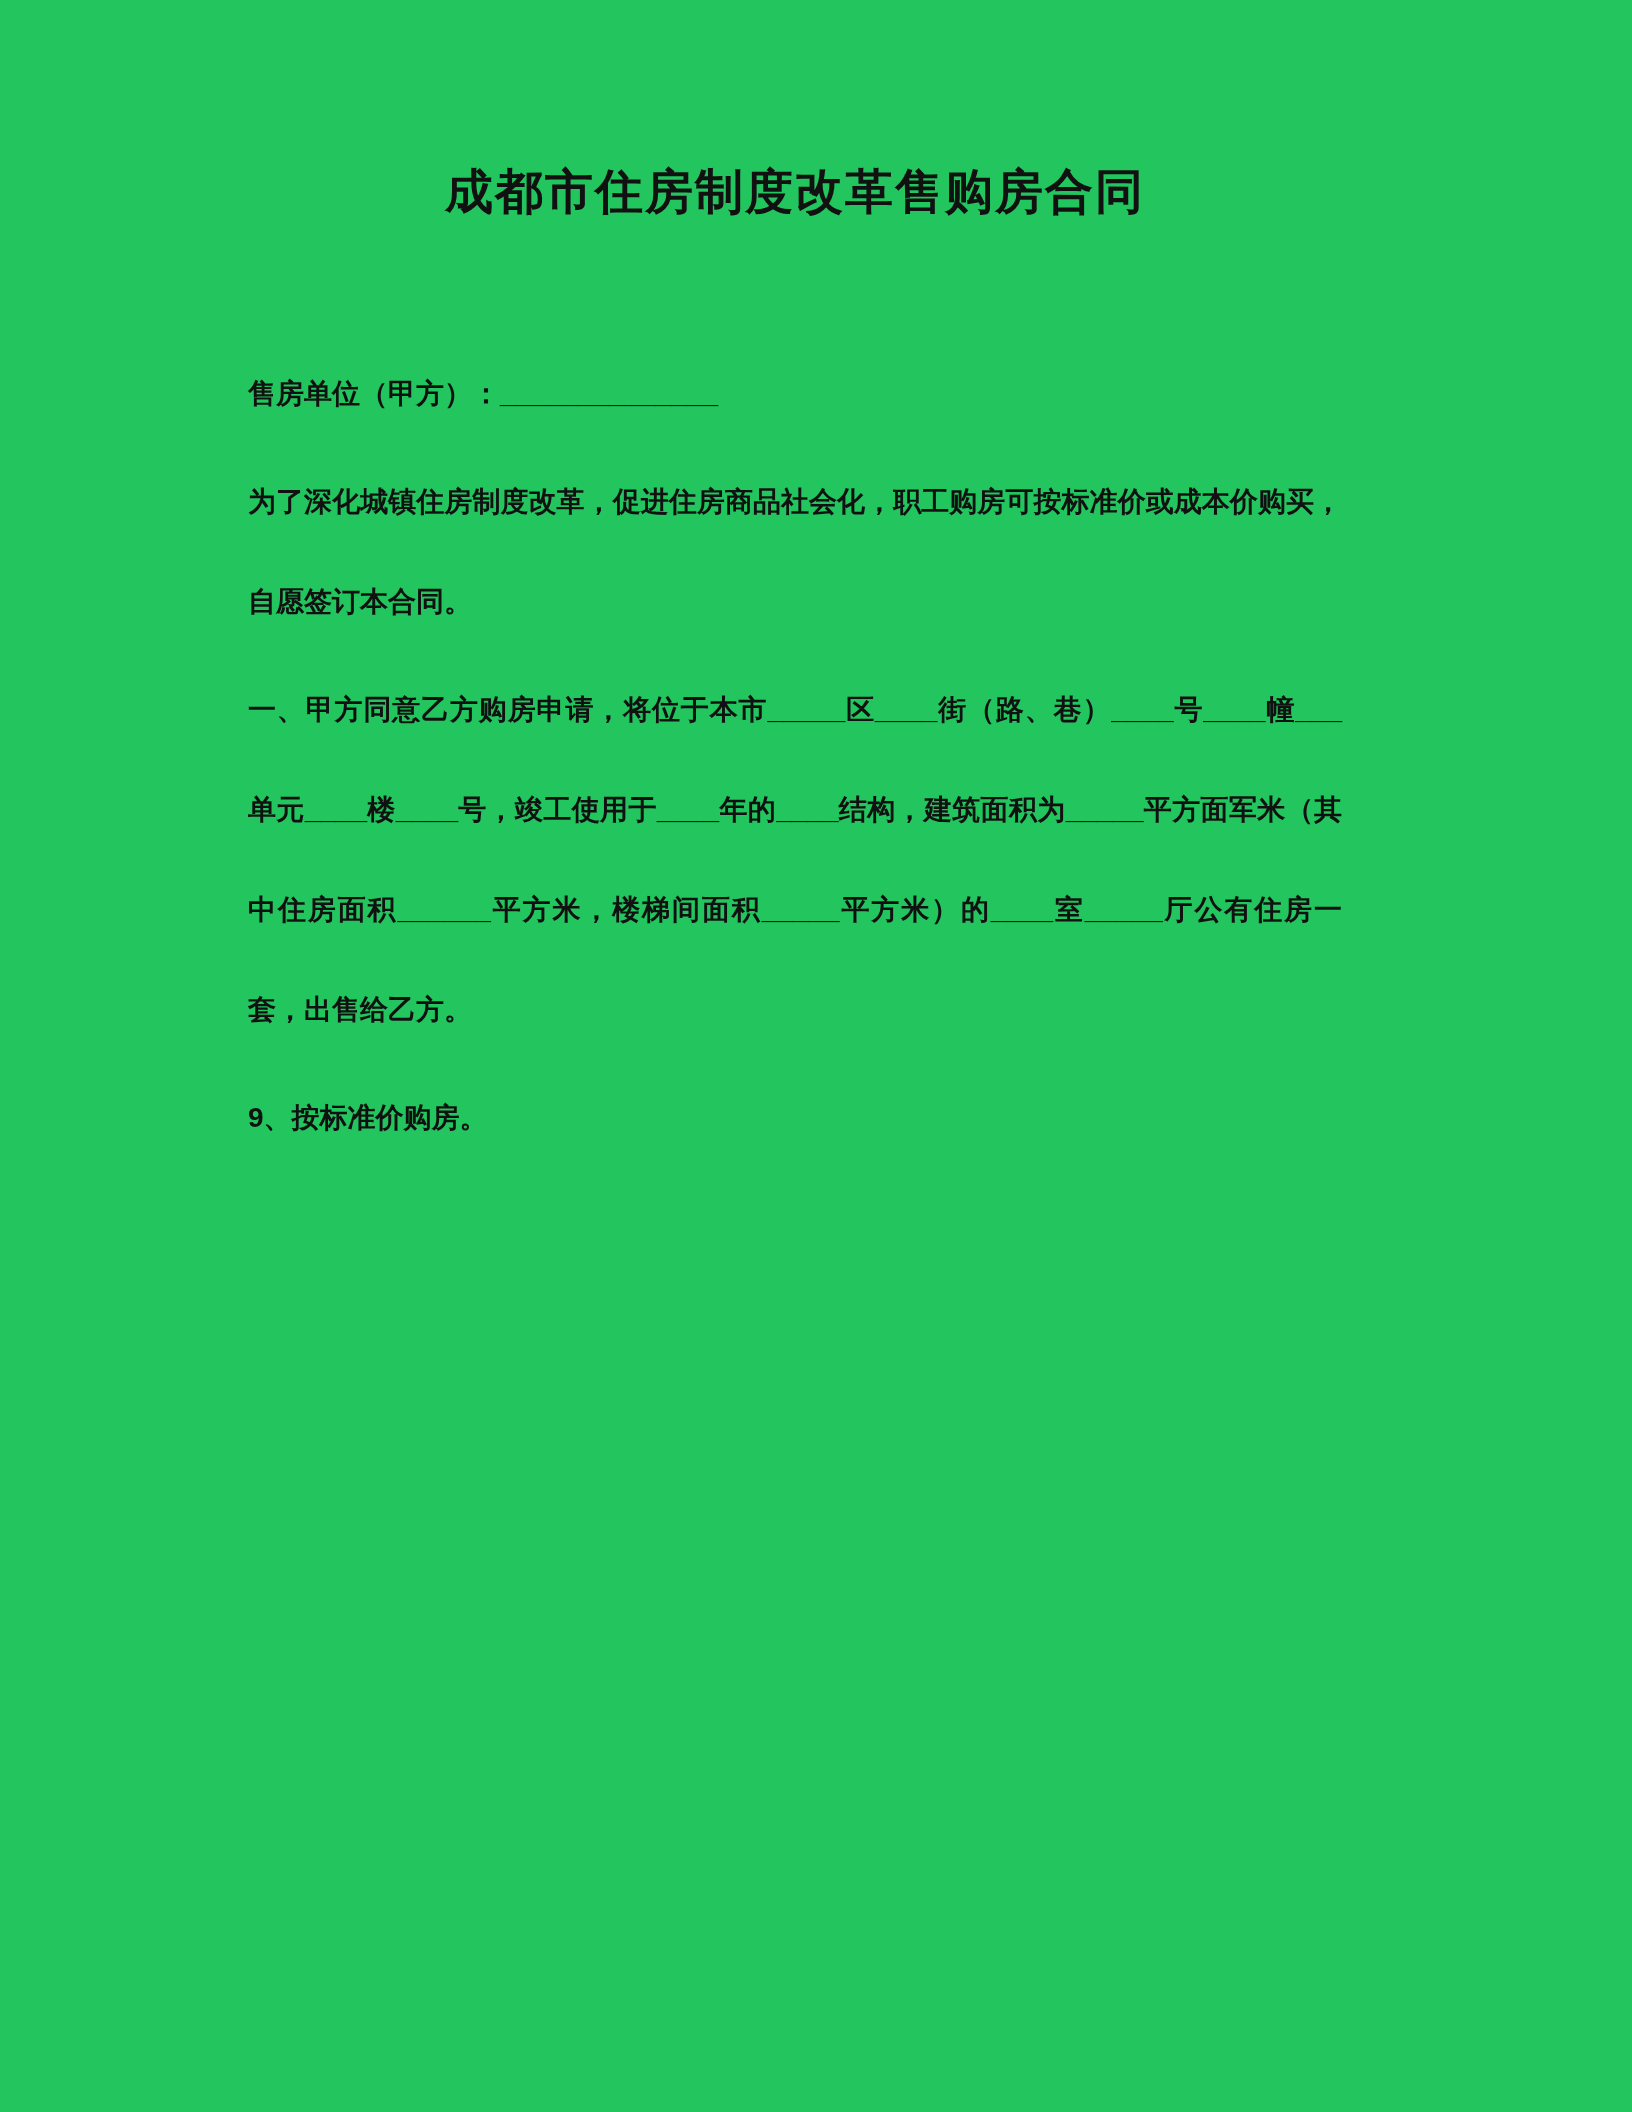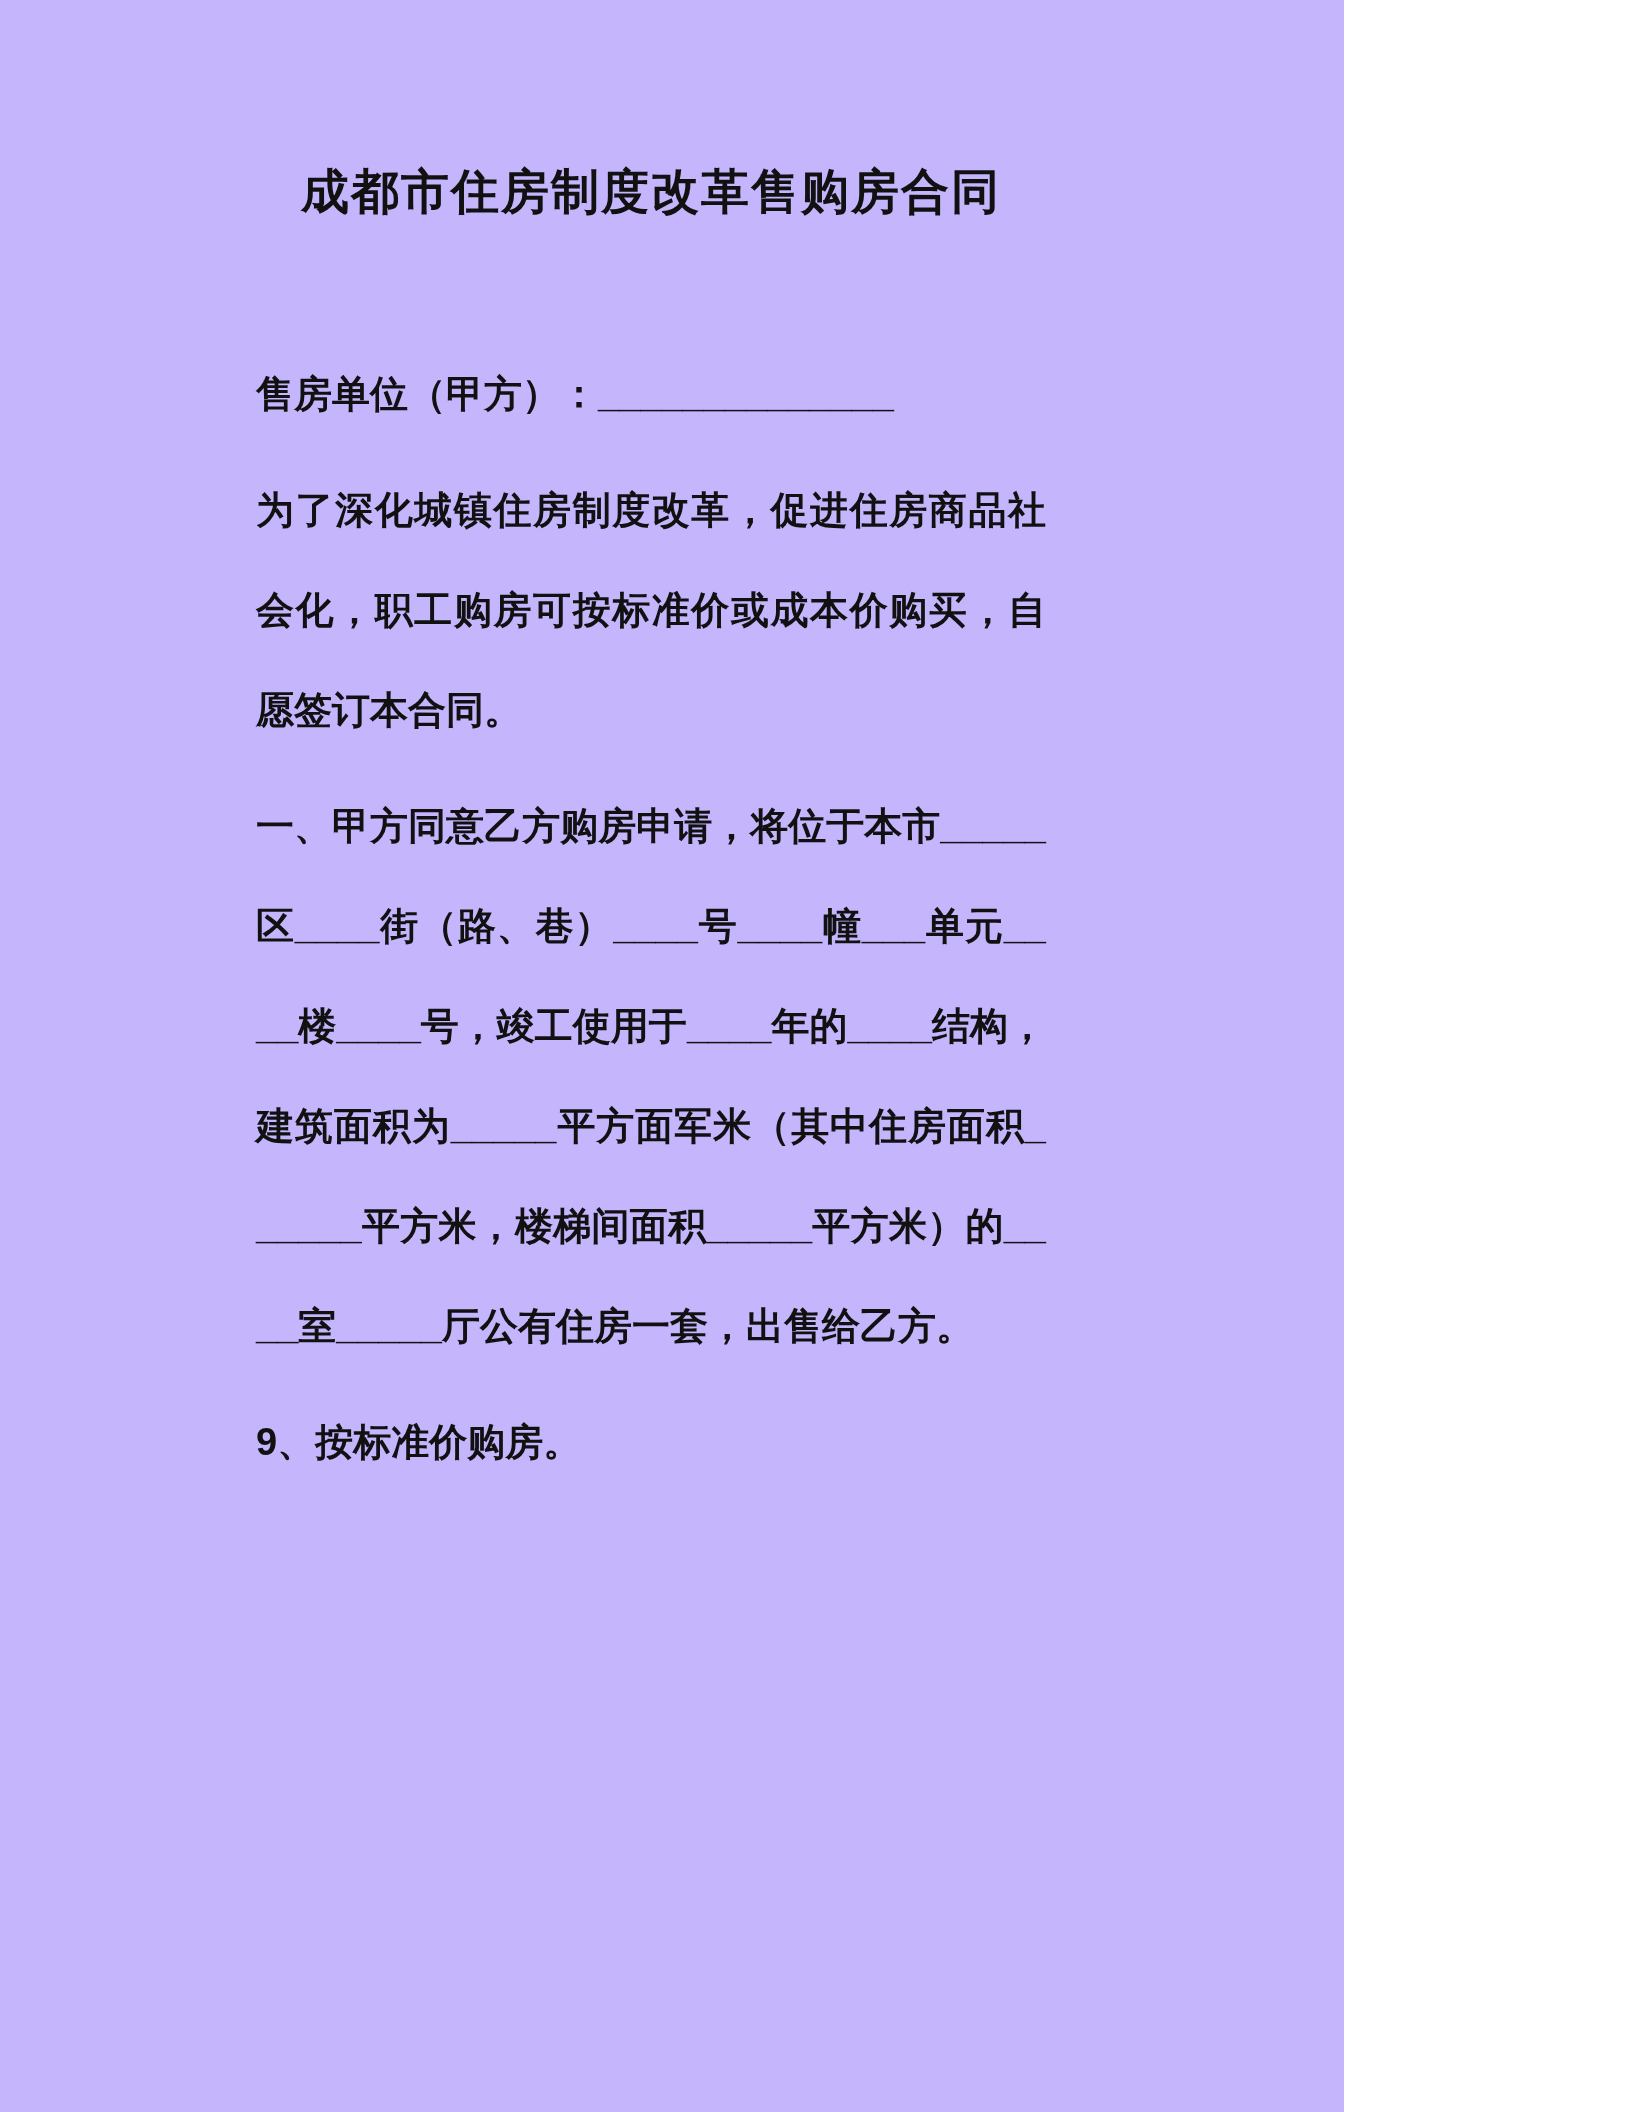--- a/index.html
+++ b/index.html
@@ -9,37 +9,37 @@
   }
   body {
     width: 1632px;
     height: 2112px;
     font-family: "Liberation Sans", "DejaVu Sans", sans-serif;
     color: #151515;
     overflow: hidden;
   }
   .page {
     box-sizing: border-box;
-    width: 1344px;
+    width: 1632px;
     height: 2112px;
-    background: #c4b5fd;
+    background: #22c55e;
     padding: 160px 282px 0 240px;
   }
   .doc-title {
     margin: 0 0 120px 0;
     text-align: center;
     font-size: 48px;
     font-weight: 700;
     letter-spacing: 2px;
     line-height: 64px;
     color: #111111;
   }
   .doc-body p {
-    margin: 16px;
-    font-size: 38px;
+    margin: 8px;
+    font-size: 28px;
     font-weight: 700;
     line-height: 100px;
     text-align: justify;
     word-break: break-all;
     color: #111111;
   }
 </style>
 </head>
 <body>
 

